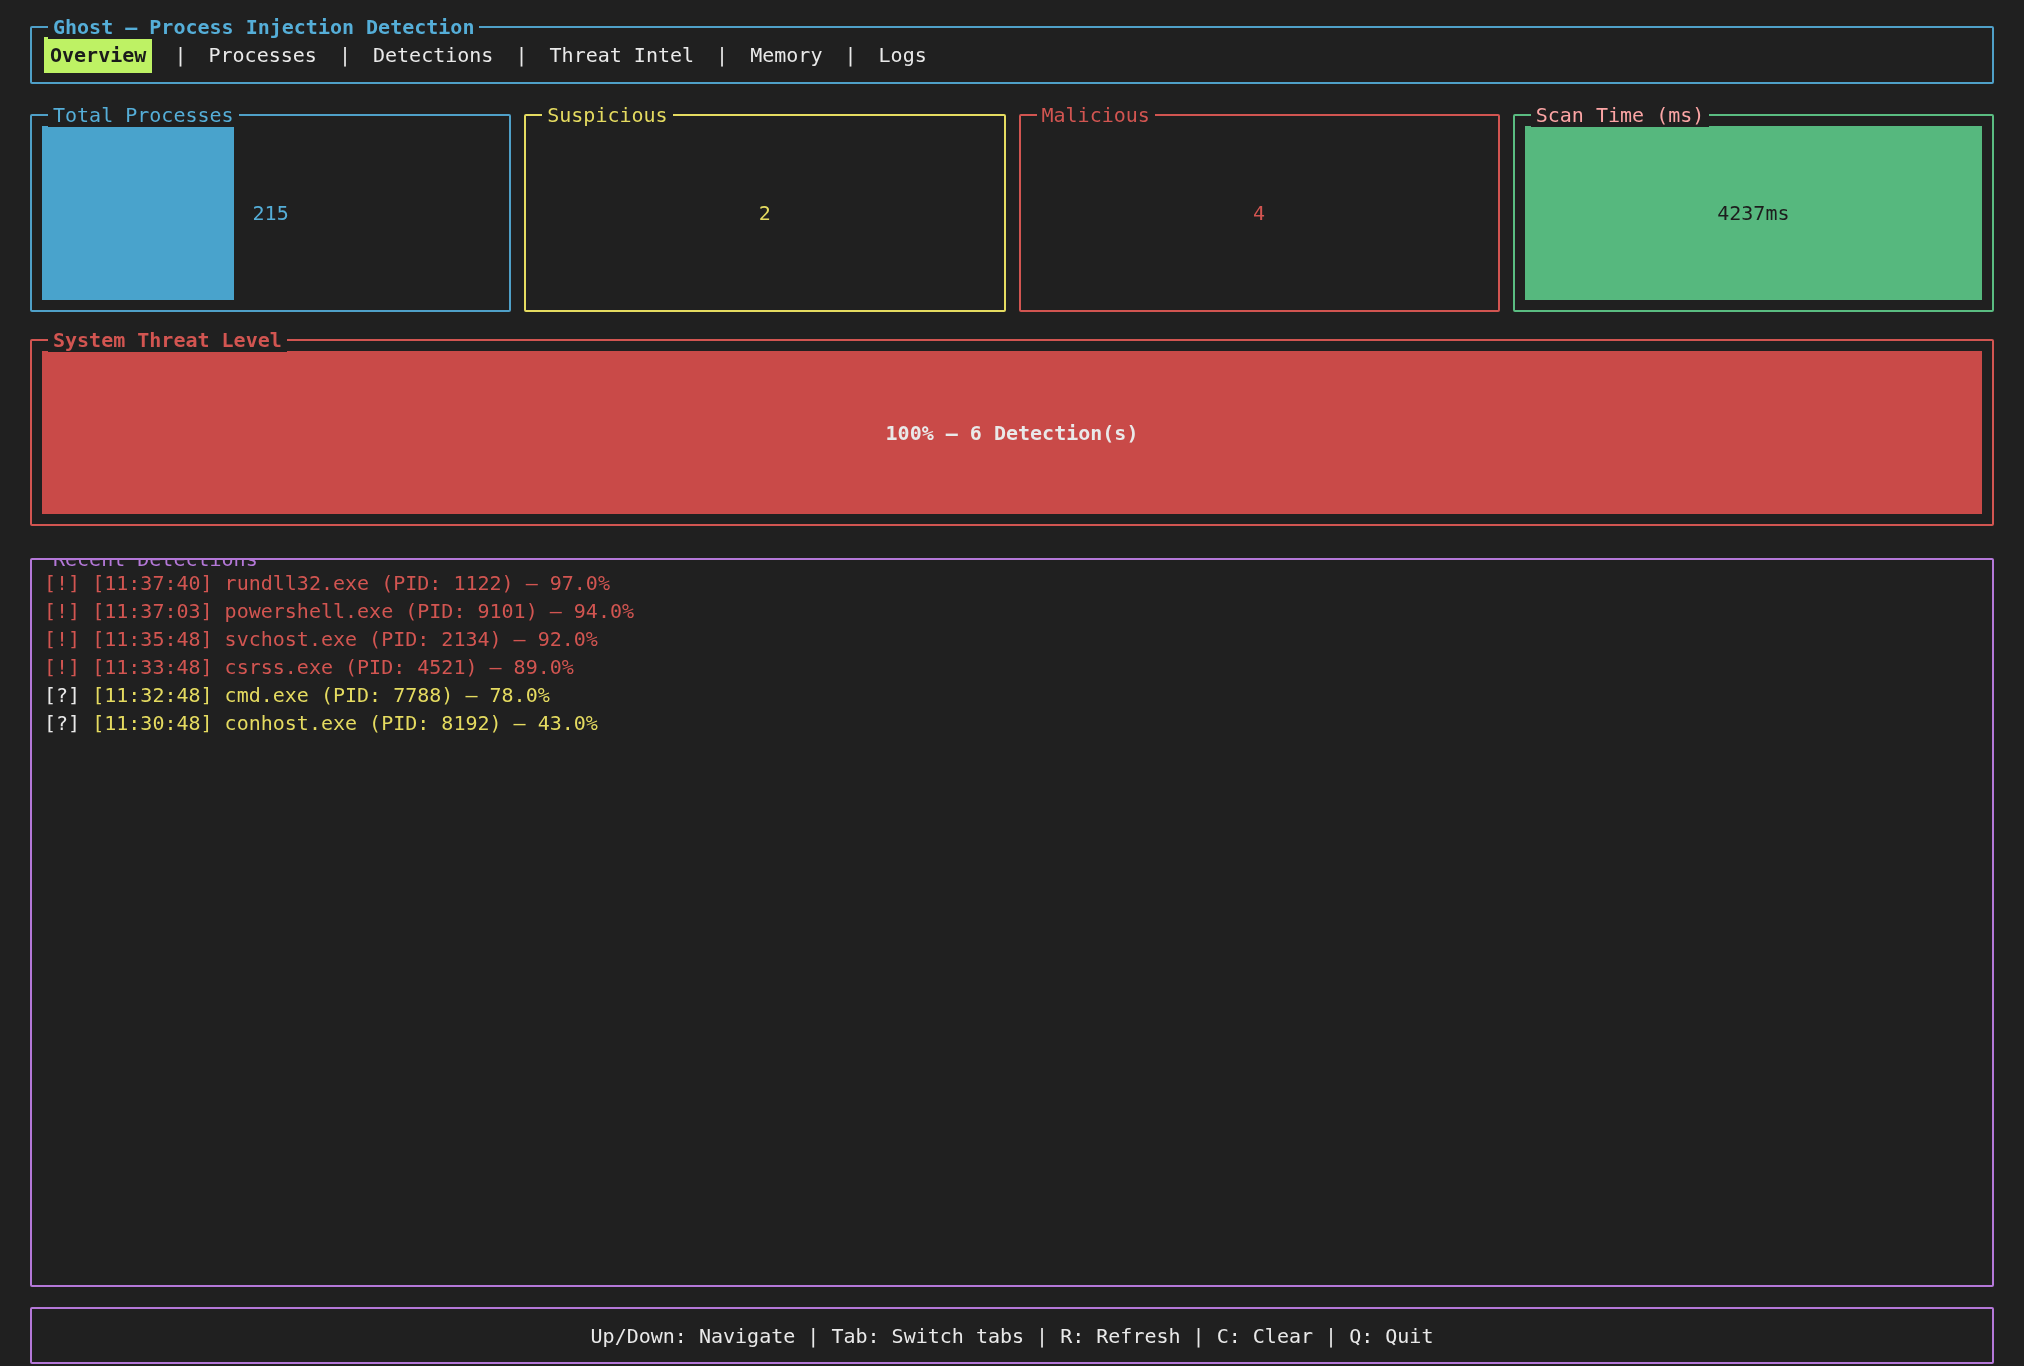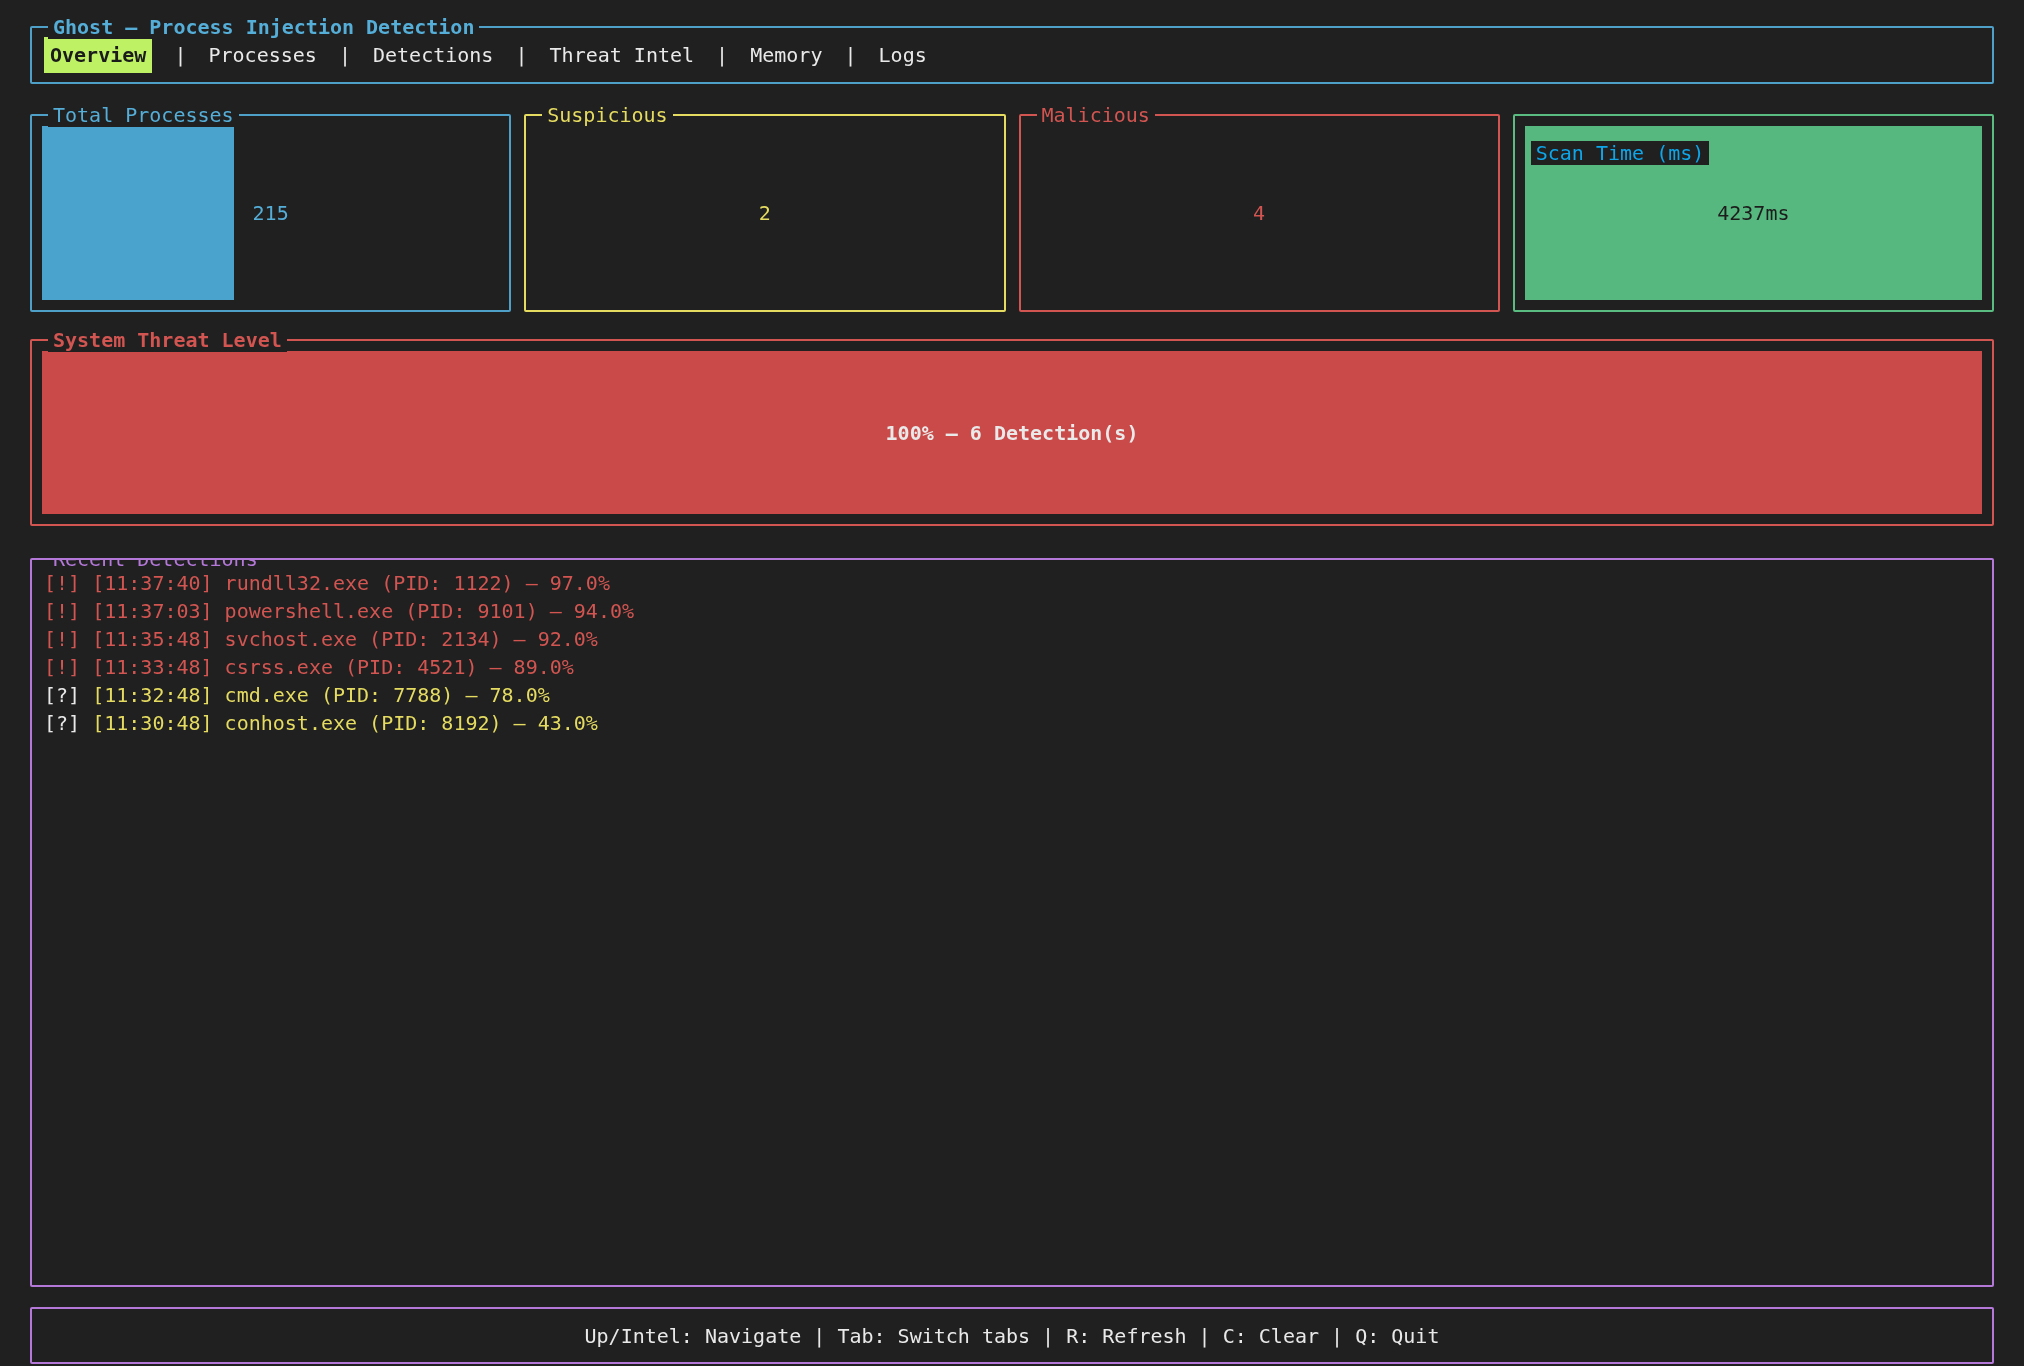--- a/index.html
+++ b/index.html
@@ -33,21 +33,21 @@
     background: #202020;
     padding: 0 5px;
     line-height: 24px;
     white-space: nowrap;
     z-index: 2;
   }
   
   .c-cyan    { color: #55aed8; }
   .c-yellow  { color: #e5db60; }
   .c-red     { color: #d25551; }
-  .c-green   { color: #0ea5e9; margin-top: 38px; }
+  .c-green   { color: #fca5a5; }
   .c-magenta { color: #b478d8; }
   .c-white   { color: #e9e9e9; }
   .c-dark    { color: #1d1d1d; }
   .b-cyan    { border-color: #4fa0c8; }
   .b-yellow  { border-color: #e5db60; }
   .b-red     { border-color: #d25551; }
   .b-green   { border-color: #5abc81; }
   .b-magenta { border-color: #b478d8; }
   .bg-cyan   { background: #49a3cc; }
   .bg-red    { background: #c94a48; }
@@ -212,16 +212,16 @@
       <div class="det-line"><span class="c-red">[!]</span> <span class="c-red">[11:37:40] rundll32.exe (PID: 1122) — 97.0%</span></div>
       <div class="det-line"><span class="c-red">[!]</span> <span class="c-red">[11:37:03] powershell.exe (PID: 9101) — 94.0%</span></div>
       <div class="det-line"><span class="c-red">[!]</span> <span class="c-red">[11:35:48] svchost.exe (PID: 2134) — 92.0%</span></div>
       <div class="det-line"><span class="c-red">[!]</span> <span class="c-red">[11:33:48] csrss.exe (PID: 4521) — 89.0%</span></div>
       <div class="det-line"><span class="c-white">[?]</span> <span class="c-yellow">[11:32:48] cmd.exe (PID: 7788) — 78.0%</span></div>
       <div class="det-line"><span class="c-white">[?]</span> <span class="c-yellow">[11:30:48] conhost.exe (PID: 8192) — 43.0%</span></div>
     </div>
   </div>
 
   <div class="panel help-panel b-magenta">
-    <span class="help-text c-white">Up/Intel: Navigate | Tab: Switch tabs | R: Refresh | C: Clear | Q: Quit</span>
+    <span class="help-text c-white">Up/Down: Navigate | Tab: Switch tabs | R: Refresh | C: Clear | Q: Quit</span>
   </div>
 
 </div>
 
 </body></html>

